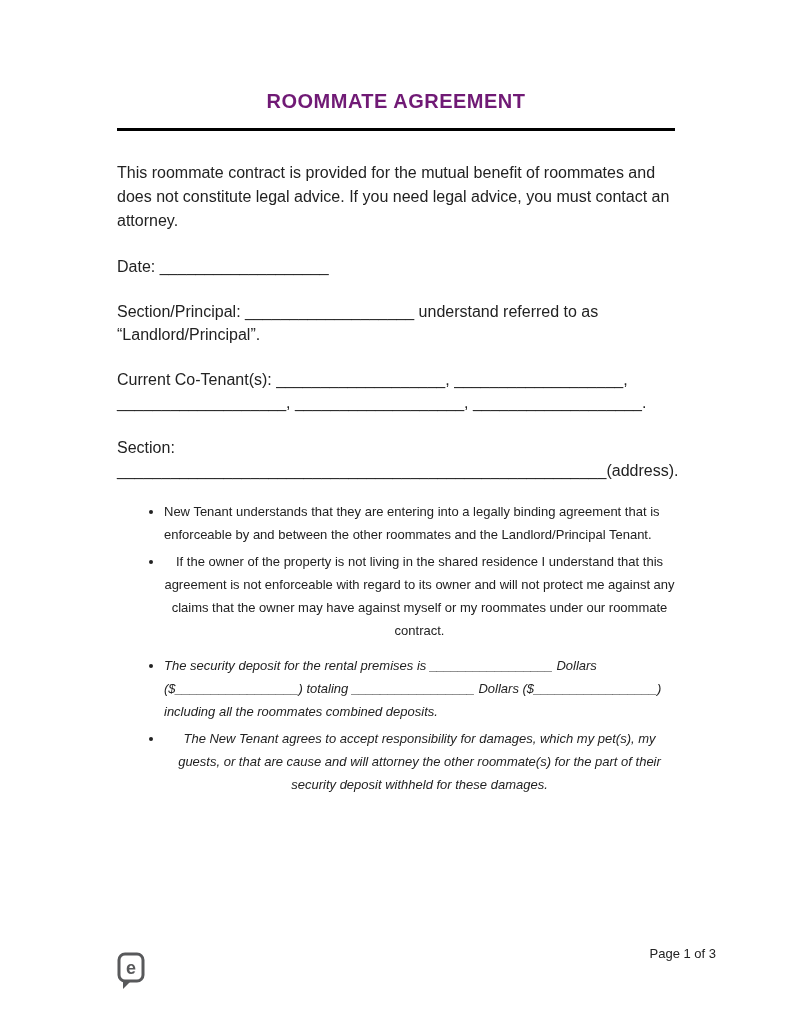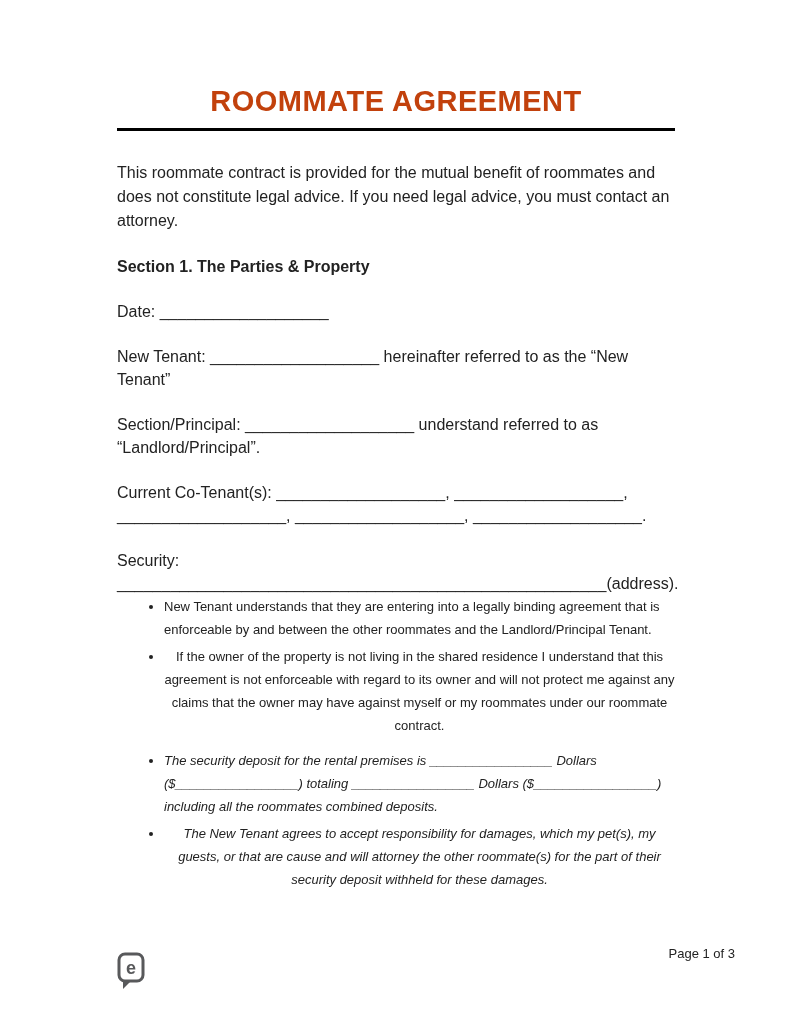--- a/index.html
+++ b/index.html
@@ -13,52 +13,53 @@
   .page { position: absolute; inset: 0; background: #ffffff; }
   .content {
     position: absolute;
     left: 117px;
     top: 0;
     width: 558px;
   }
   .title {
     margin-top: 82px;
     text-align: center;
-    font-size: 29px;
+    font-size: 20px;
     font-weight: bold;
     letter-spacing: 0.5px;
-    color: #c2410c;
+    color: #701a75;
     line-height: 38px;
   }
   .title-rule {
     border-bottom: 3px solid #000000;
     margin-top: 8px;
   }
   .para {
     font-size: 16px;
     line-height: 23px;
   }
   .intro { margin-top: 30px; line-height: 24px; }
   .heading { font-weight: bold; margin-top: 22px; }
   .field { margin-top: 22px; }
   .b { font-weight: normal; }
   ul.bullets {
+    margin-top: 18px;
     padding-left: 47px;
     list-style: disc;
   }
   ul.bullets li {
     font-size: 13px;
     line-height: 23px;
   }
   ul.bullets li + li { margin-top: 4px; text-align: center; }
   ul.bullets.tight { margin-top: 12px; font-style: italic; }
   .page-indicator {
     position: absolute;
     top: 946px;
-    right: 56px;
+    right: 75px;
     font-size: 13px;
     color: #222222;
   }
   .footer-logo {
     position: absolute;
     left: 117px;
     top: 952px;
     width: 28px;
     height: 38px;
   }
@@ -67,31 +68,29 @@
 <body>
 
 <div class="page">
   <div class="content">
 
     <h1 class="title">ROOMMATE AGREEMENT</h1>
     <div class="title-rule"></div>
 
     <p class="para intro">This roommate contract is provided for the mutual benefit of roommates and does not constitute legal advice. If you need legal advice, you must contact an attorney.</p>
 
-    <p class="para heading">Section 1. The Parties &amp; Property</p>
 
     <p class="para field"><span class="b">Date</span><span>: ___________________</span></p>
 
-    <p class="para field"><span class="b">New Tenant</span><span>: ___________________ hereinafter referred to as the “New Tenant”</span></p>
 
     <p class="para field"><span class="b">Section/Principal</span><span>:  ___________________ understand referred to as “Landlord/Principal”.</span></p>
 
     <p class="para field"><span class="b">Current Co-Tenant</span><span>(s): ___________________, ___________________, ___________________, ___________________, ___________________.</span></p>
 
-    <p class="para field"><span class="b">Security</span><span>: _______________________________________________________(address).</span></p>
+    <p class="para field"><span class="b">Section</span><span>: _______________________________________________________(address).</span></p>
 
 
     <ul class="bullets">
       <li>New Tenant understands that they are entering into a legally binding agreement that is enforceable by and between the other roommates and the Landlord/Principal Tenant.</li>
       <li>If the owner of the property is not living in the shared residence I understand that this agreement is not enforceable with regard to its owner and will not protect me against any claims that the owner may have against myself or my roommates under our roommate contract.</li>
     </ul>
 
 
     <ul class="bullets tight">
       <li>The security deposit for the rental premises is _________________ Dollars ($_________________) totaling _________________ Dollars ($_________________) including all the roommates combined deposits.</li>

